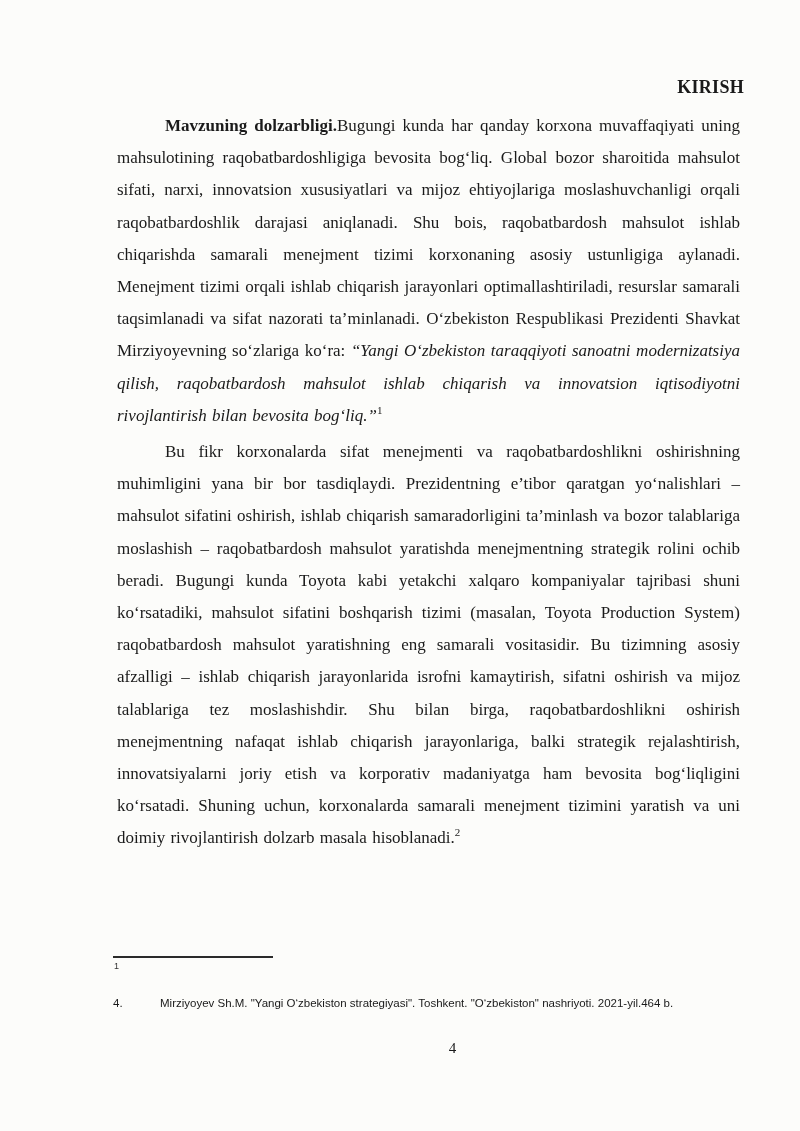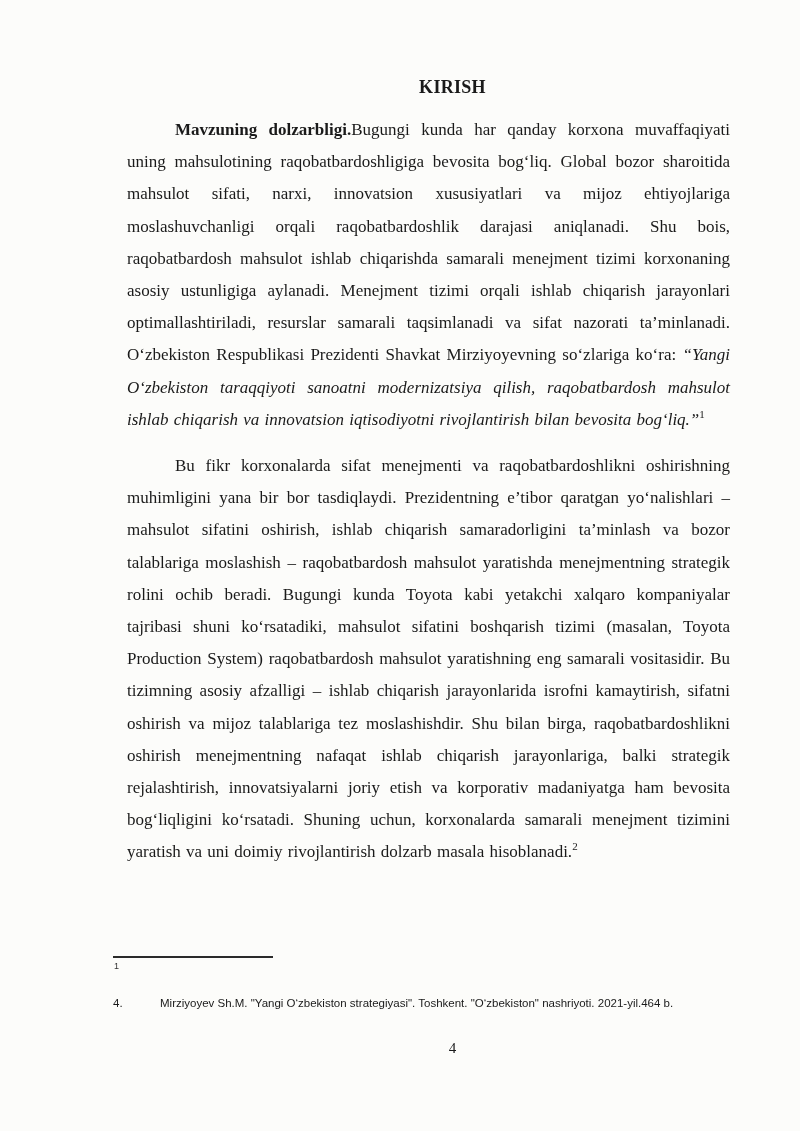--- a/index.html
+++ b/index.html
@@ -22,26 +22,26 @@
     position: absolute;
     top: 74px;
     left: 113px;
     width: 631px;
   }
   .title {
     margin: 0 0 10px 0;
     font-size: 18px;
     line-height: 26px;
     font-weight: bold;
-    text-align: center;
+    text-align: right;
     text-indent: 48px; 
     letter-spacing: .3px;
   }
   .para {
-    margin: 14px;
+    margin: 4px;
     font-size: 17px;
     line-height: 32.2px;
     text-align: justify;
     text-indent: 48px;
     word-spacing: 1px;
   }
   .para i { font-style: italic; }
   .para b { font-weight: bold; }
   sup.fn-ref {
     font-size: 11px;

